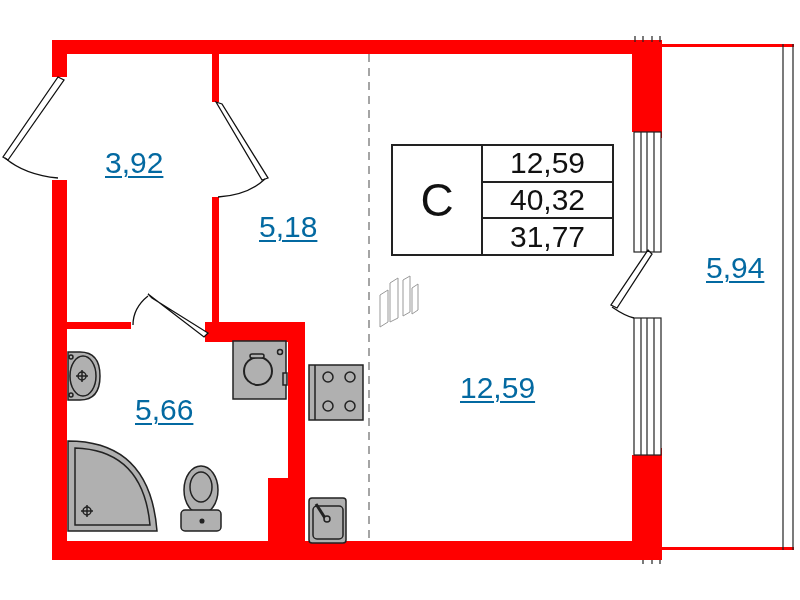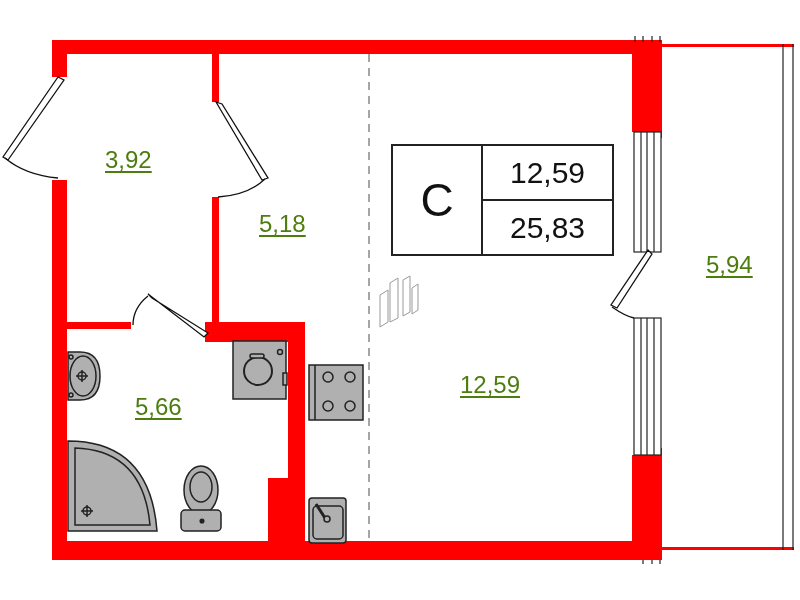--- a/index.html
+++ b/index.html
@@ -1,18 +1,18 @@
 <!DOCTYPE html>
 <html><head>
 <meta charset="utf-8">
 <style>
   html, body { margin: 0; padding: 0; background: #ffffff; }
   body { width: 800px; height: 600px; overflow: hidden; font-family: "Liberation Sans", sans-serif; }
   #plan { position: absolute; left: 0; top: 0; width: 800px; height: 600px; }
-  .label { position: absolute; font-family: "Liberation Sans", sans-serif; font-size: 24px; color: #4d7c0f; text-decoration: underline; text-decoration-thickness: 2px; text-underline-offset: 3px; line-height: 1; white-space: nowrap; }
+  .label { position: absolute; font-family: "Liberation Sans", sans-serif; font-size: 30px; color: #0369a1; text-decoration: underline; text-decoration-thickness: 2px; text-underline-offset: 3px; line-height: 1; white-space: nowrap; }
   .legend { position: absolute; left: 391px; top: 144px; width: 223px; height: 112px; border: 2px solid #222; box-sizing: border-box; display: flex; background: #fff; }
   .legend-letter { width: 88px; border-right: 2px solid #222; display: flex; align-items: center; justify-content: center; font-size: 46px; color: #111; }
   .legend-values { flex: 1; display: flex; flex-direction: column; }
   .legend-values div { flex: 1; display: flex; align-items: center; justify-content: center; font-size: 30px; color: #111; border-bottom: 2px solid #222; }
   .legend-values div:last-child { border-bottom: none; }
 </style>
 </head>
 <body>
 
 <svg id="plan" viewBox="0 0 800 600" xmlns="http://www.w3.org/2000/svg">
@@ -148,15 +148,16 @@
 <div class="label" style="left:105px; top:148px;">3,92</div>
 <div class="label" style="left:259px; top:212px;text-align:center;">5,18</div>
 <div class="label" style="left:135px; top:395px;">5,66</div>
 <div class="label" style="left:460px; top:373px;">12,59</div>
 <div class="label" style="left:706px; top:253px;">5,94</div>
 
 <div class="legend">
   <div class="legend-letter">C</div>
   <div class="legend-values">
     <div>12,59</div>
-    <div>25,83</div>
+    <div>40,32</div>
+    <div>31,77</div>
   </div>
 </div>
 
 </body></html>

